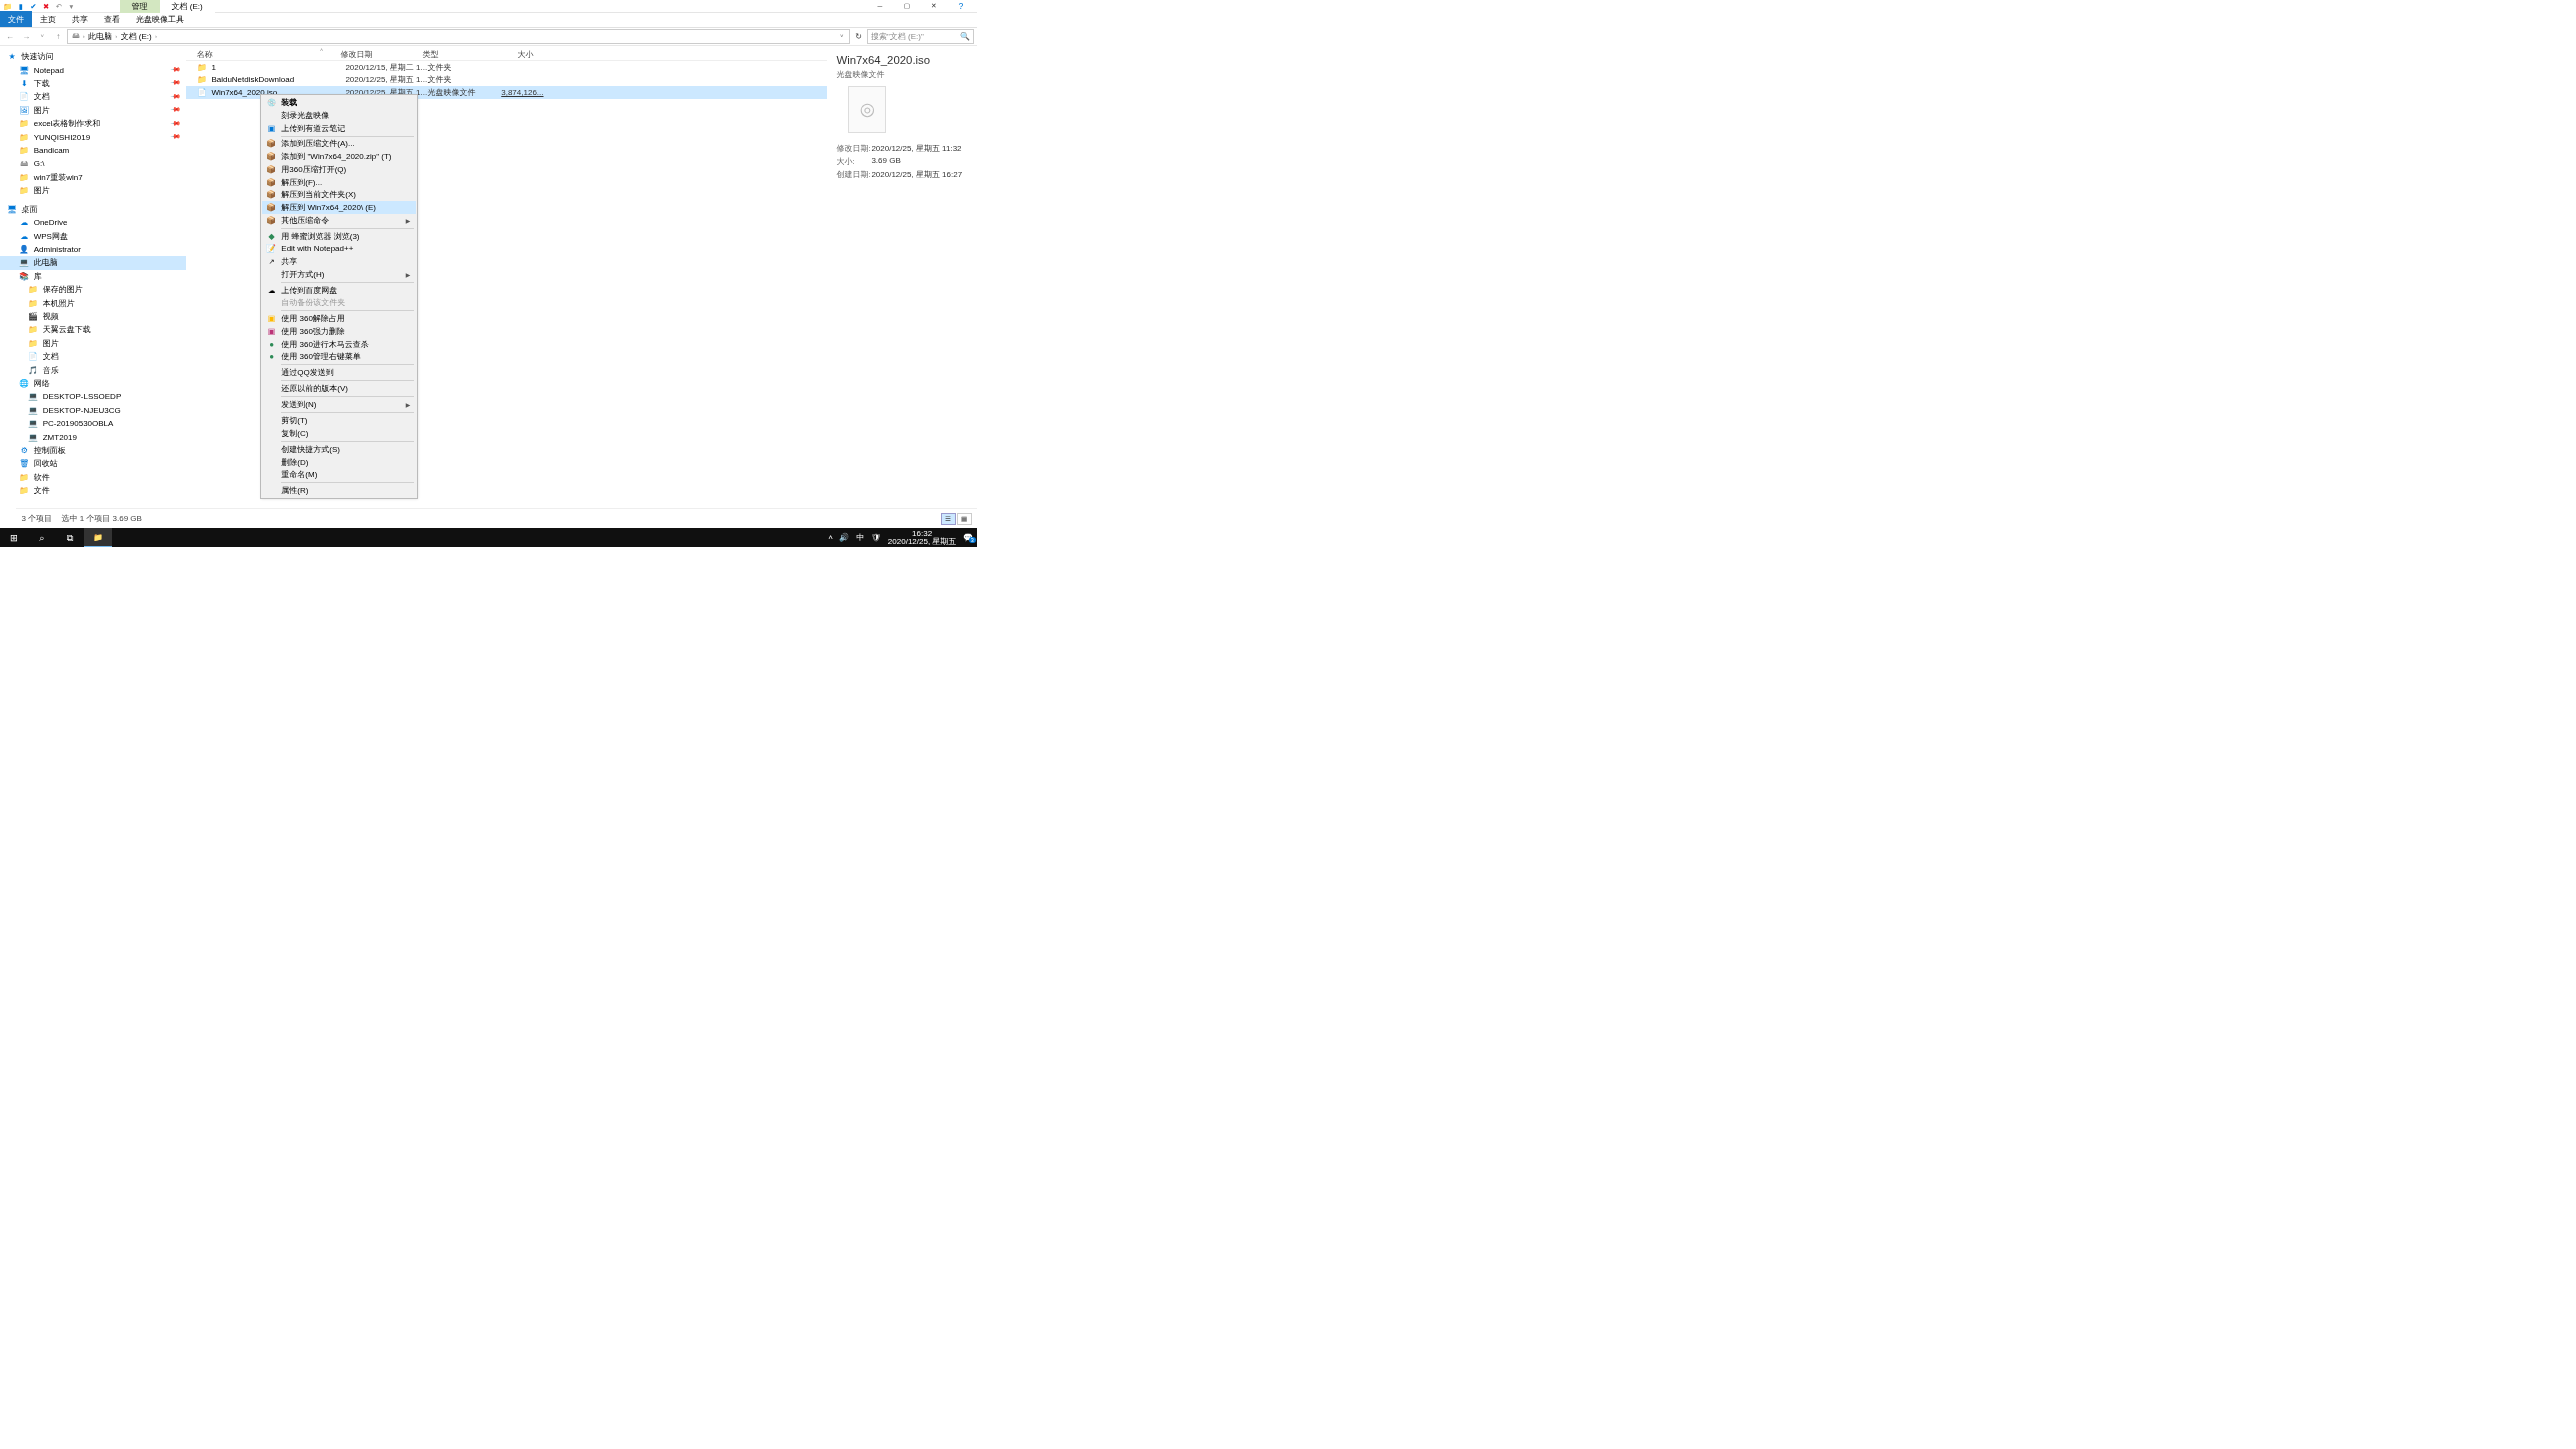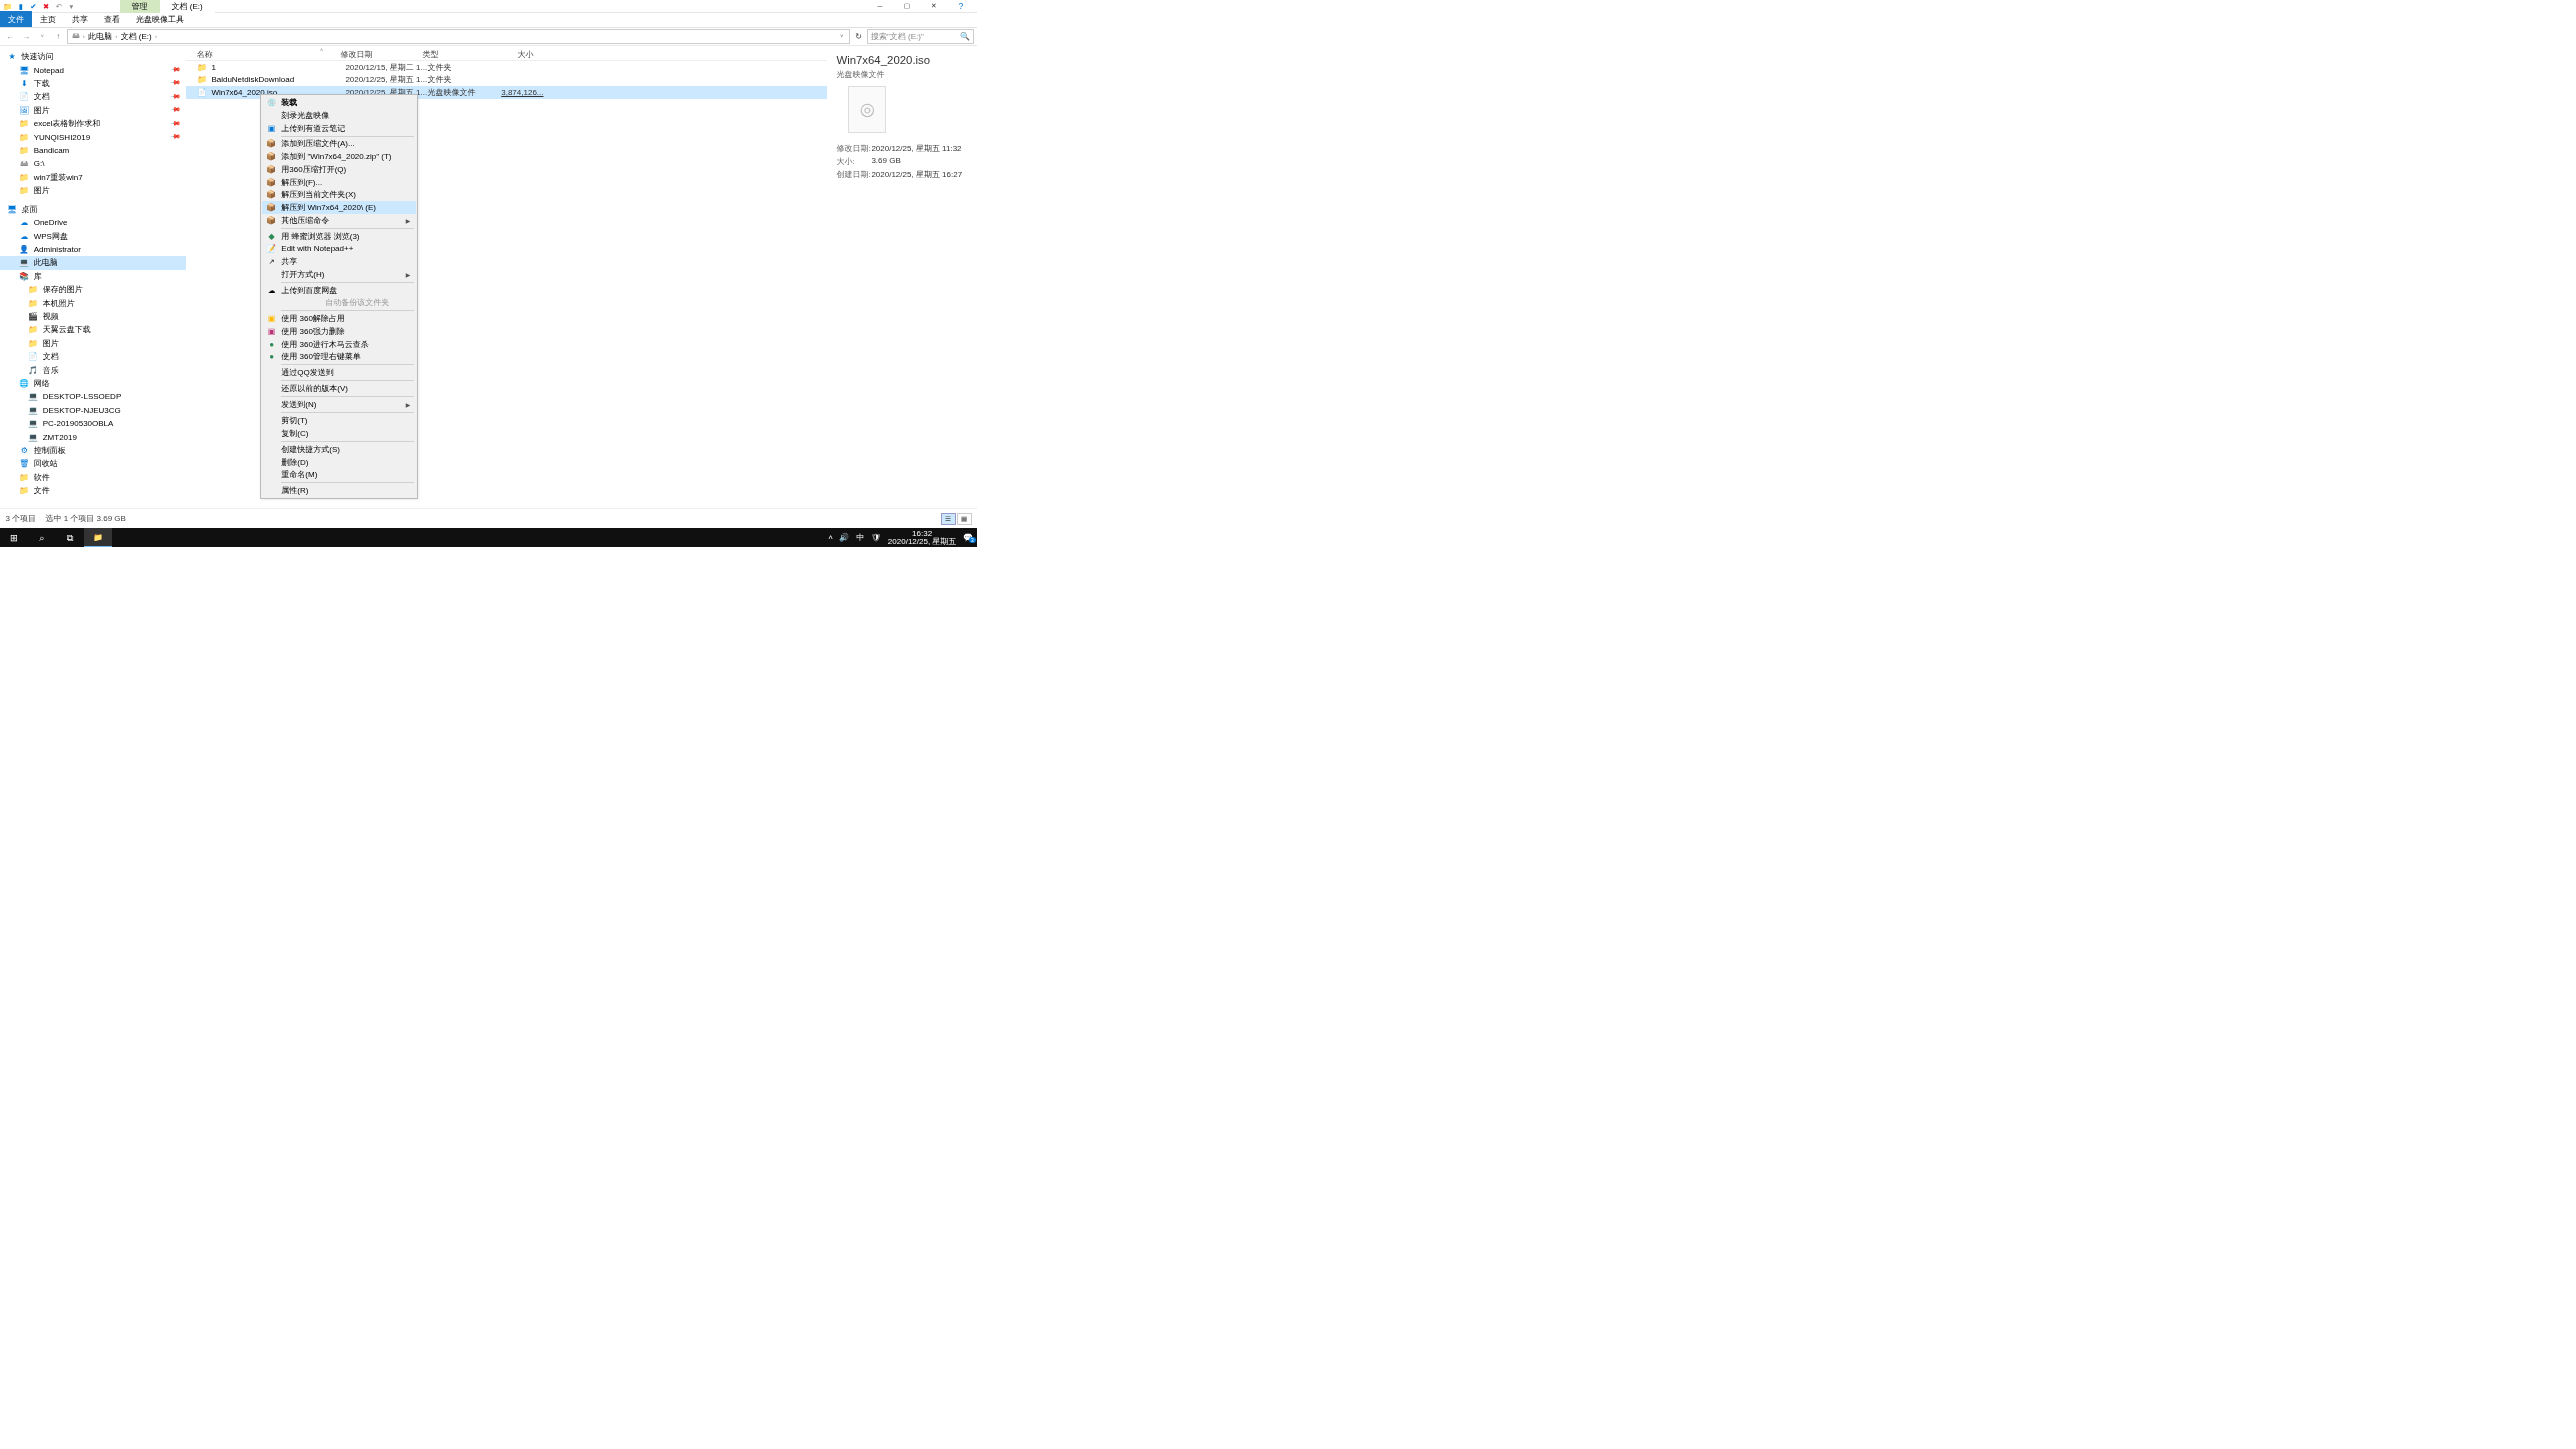--- a/index.html
+++ b/index.html
@@ -58,34 +58,34 @@
 .fname { width:134px; }
 .fdate { width:82px; color:#333; }
 .ftype { width:68px; color:#333; }
 .fsize { width:54px; text-align:center; color:#333;text-decoration:underline; }
 
 
 .ctxmenu { position:absolute; left:260px; top:94px; width:158px; background:#f0f0f0; border:0.7px solid #bababa; box-shadow:1.3px 1.3px 2.7px rgba(0,0,0,0.15); padding:1.3px; z-index:100; }
 .mitem { height:12.7px; display:flex; align-items:center; padding-left:19px; position:relative; }
 .mitem.hover { background:#cce8ff; }
 .mitem.bold { font-weight:bold; }
-.mitem.disabled { color:#999;margin-left:44px; }
+.mitem.disabled { color:#999; }
 .mico { position:absolute; left:4px; width:10.7px; height:10.7px; display:flex; align-items:center; justify-content:center; font-size:7.4px; }
 .msep { height:0.7px; background:#d0d0d0; margin:1.3px 1.3px 1.3px 19px; }
 .marrow { margin-left:auto; margin-right:5.4px; font-size:6px; color:#555; }
 
 
 .details { width:150px; padding:8px 9.4px; }
 .dtitle { font-size:11.4px; color:#333; margin-bottom:2.7px; }
 .dsub { color:#666; margin-bottom:6.7px; }
 .dthumb { width:38px; height:47px; border:0.7px solid #ddd; margin:4px 0 9.4px 12px; display:flex; align-items:center; justify-content:center; font-size:17.4px; color:#bbb; background:#fafafa; }
 .drow { display:flex; margin-bottom:2px; font-size:8px; }
 .dlabel { width:35px; color:#666; }
 .dval { color:#333; }
-.statusbar { position:absolute; bottom:19px; left:0; right:0; height:20px; background:#fff; border-top:0.7px solid #eee; display:flex; align-items:center; padding:0 5.4px; gap:9.4px; color:#444; }
+.statusbar { position:absolute; bottom:19px; left:16px; right:0; height:20px; background:#fff; border-top:0.7px solid #eee; display:flex; align-items:center; padding:0 5.4px; gap:9.4px; color:#444; }
 .viewsw { margin-left:auto; display:flex; gap:1.3px; }
 .vbtn { width:14.8px; height:12px; border:0.7px solid #ccc; display:flex; align-items:center; justify-content:center; font-size:6.7px; }
 .vbtn.active { background:#cce8ff; border-color:#99c; }
 
 
 .taskbar { position:absolute; bottom:0; left:0; right:0; height:19px; background:#101010; display:flex; align-items:center; color:#fff; }
 .tbtn { width:28px; height:19px; display:flex; align-items:center; justify-content:center; font-size:9.4px; }
 .tbtn.active { background:#333; border-bottom:1.3px solid #76b9ed; }
 .tray { margin-left:auto; display:flex; align-items:center; gap:6.7px; padding-right:4px; font-size:7.4px; }
 .clock { text-align:center; line-height:8px; font-size:7.4px; }

